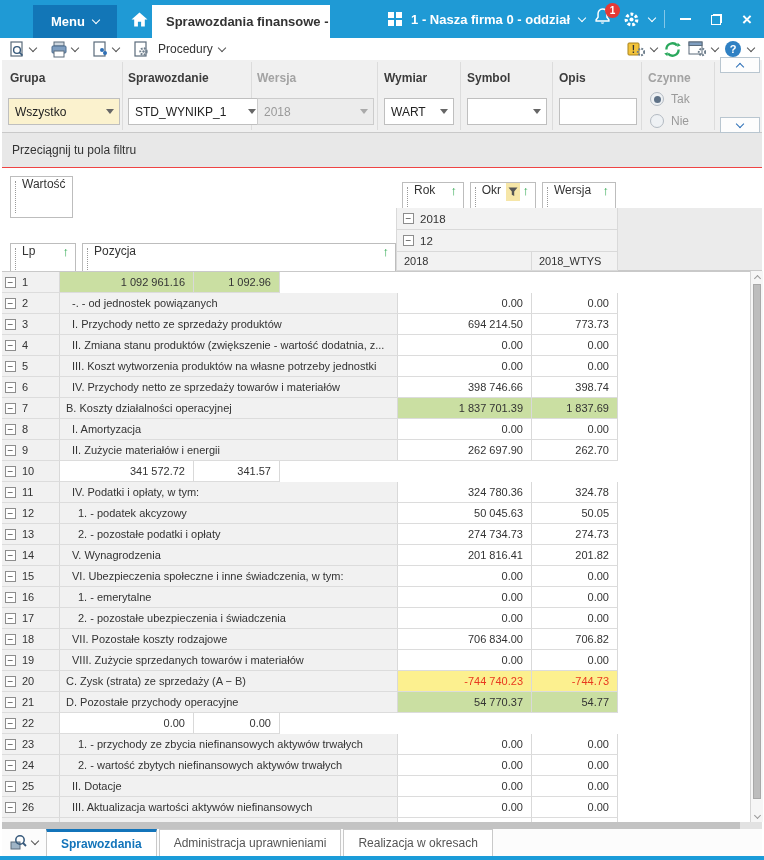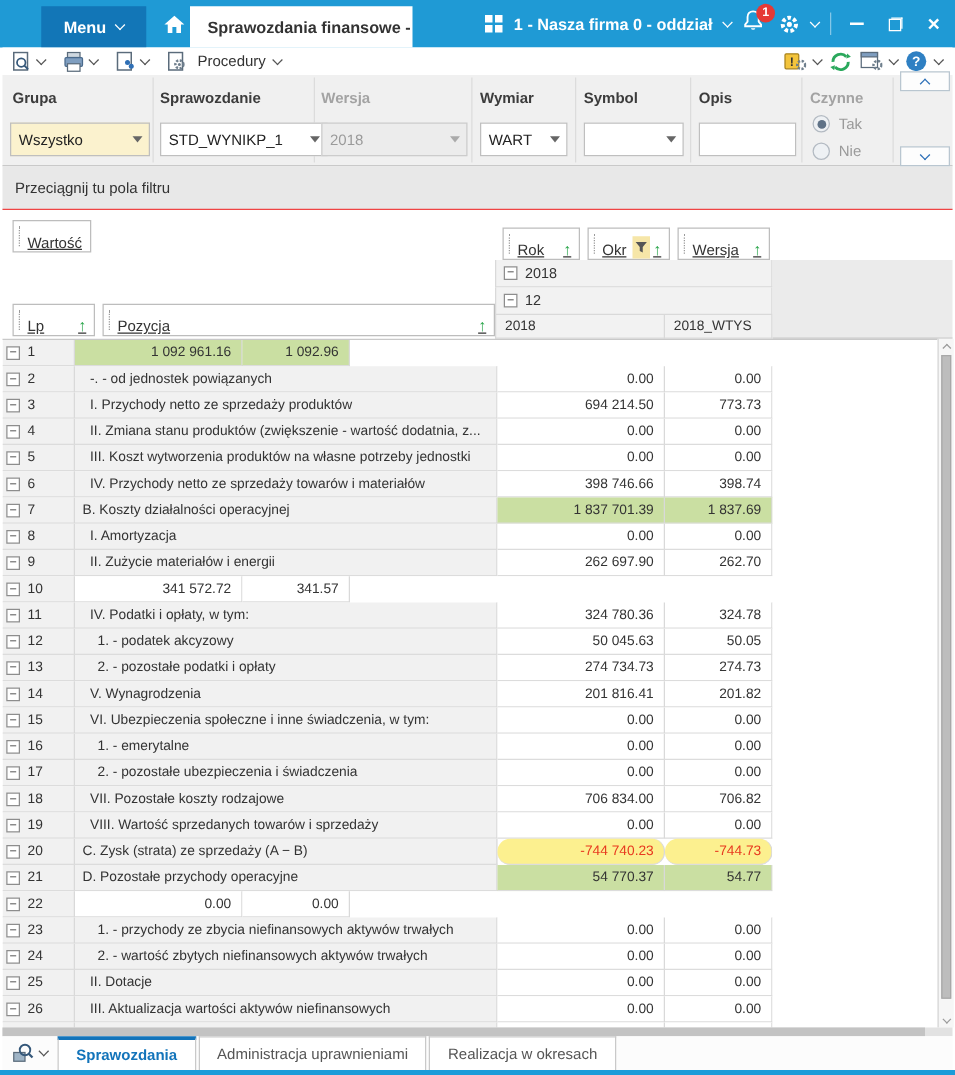--- a/index.html
+++ b/index.html
@@ -74,22 +74,22 @@
     display:flex; align-items:center; justify-content:center; cursor:pointer; z-index:5; }
   .chvu { width:6px; height:6px; border-left:1.8px solid #2c6fb7; border-top:1.8px solid #2c6fb7; transform:rotate(45deg); margin-top:3px; }
   .chvd2 { width:6px; height:6px; border-right:1.8px solid #2c6fb7; border-bottom:1.8px solid #2c6fb7; transform:rotate(45deg); margin-top:-2px; }
 
   
   .dropzone { position:absolute; left:2px; right:2px; top:133px; height:35px; background:#e8e8e8;
     border-bottom:1px solid #ef4444; display:flex; align-items:center; padding-left:10px; color:#333; }
 
   
   .pivot { position:absolute; left:2px; right:2px; top:168px; bottom:38px; background:#fff; }
-  .fieldbtn { position:absolute; height:26px; background:#fff; border:1px solid #bdbdbd;
-    display:flex; align-items:flex-end; font-size:12px; color:#333; padding:0 6px 0 3px; cursor:pointer; overflow:hidden;text-decoration:underline; }
+  .fieldbtn { position:absolute; height:42px; background:#fff; border:1px solid #bdbdbd;
+    display:flex; align-items:flex-start; font-size:12px; color:#333; padding:0 6px 0 3px; cursor:pointer; overflow:hidden; }
   .grip { width:2px; align-self:stretch; margin:4px 5px 4px 1px; border-left:1px dotted #9a9a9a; }
   .sortarr { color:#2fa84f; font-weight:bold; font-size:13px; margin-left:auto; padding-left:6px; }
   .funnel-box { width:17px; height:18px; background:#f6e6a8; display:flex; align-items:center;
     justify-content:center; margin-left:5px; }
   .colfields { position:absolute; left:400px; top:14px; display:flex; gap:6px; }
   .colfields .fieldbtn { position:static; }
   .grow-hdr { position:absolute; left:394px; width:222px; height:22px; background:#f2f2f2;
     border-right:1px solid #d9d9d9; border-left:1px solid #d9d9d9; border-bottom:1px solid #d9d9d9;
     display:flex; align-items:center; padding-left:6px; font-size:11.5px; color:#333; gap:6px; }
   .rfill { position:absolute; left:616px; right:0; top:40px; height:63px; background:#ebebeb; border-bottom:1px solid #c9c9c9; }
@@ -101,21 +101,21 @@
   .grid-rows { position:absolute; left:0; top:103px; width:748px; bottom:0; border-top:1px solid #c9c9c9; overflow:hidden; }
   .grow { display:flex; height:21px; }
   .gc { border-right:1px solid #d9d9d9; border-bottom:1px solid #dcdcdc; display:flex; align-items:center;
     font-size:11px; color:#333; overflow:hidden; white-space:nowrap; }
   .c-lp { width:58px; background:#f1f1f1; padding-left:3px; gap:6px; }
   .c-poz { width:338px; background:#f1f1f1; }
   .c-v1 { width:134px; justify-content:flex-end; padding-right:8px; background:#fff; }
   .c-v2 { width:86px; justify-content:flex-end; padding-right:8px; background:#fff; }
   .c-fill { flex:1; border:none; background:#fff; }
   .hl-green { background:#cadfa2 !important; }
-  .hl-yellow { background:#fcf08f !important; color:#e8391f !important;border-radius:10px; }
+  .hl-yellow { background:#fcf08f !important; color:#e8391f !important; }
 
   .vscroll { position:absolute; left:748px; top:103px; width:13px; bottom:0; background:#f6f6f6; border-left:1px solid #d5d5d5; }
   .vs-arrow { position:absolute; left:0; width:12px; height:12px; display:flex; align-items:center; justify-content:center; }
   .vs-chv { width:5px; height:5px; border-right:1.4px solid #9a9a9a; border-bottom:1.4px solid #9a9a9a; }
   .vs-chv.up { transform:rotate(-135deg); margin-top:3px; }
   .vs-chv.down { transform:rotate(45deg); margin-top:-2px; }
   .vs-thumb { position:absolute; left:2px; width:8px; top:13px; height:515px; background:#bdbdbd; border:1px solid #a8a8a8; }
 
   
   .hscroll { position:absolute; left:2px; right:2px; top:822px; height:7px; background:#e2e2e2; }
@@ -558,21 +558,21 @@
           <div class="gc c-poz" style="padding-left: 12px;">VII. Pozostałe koszty rodzajowe</div>
           <div class="gc c-v1">706 834.00</div>
           <div class="gc c-v2">706.82</div>
           <div class="gc c-fill"></div>
         </div>
         <div class="grow">
           <div class="gc c-lp">
             <span class="cicon">−</span>
             <span>19</span>
           </div>
-          <div class="gc c-poz" style="padding-left: 12px;">VIII. Wartość sprzedanych towarów i sprzedaży</div>
+          <div class="gc c-poz" style="padding-left: 12px;">VIII. Zużycie sprzedanych towarów i materiałów</div>
           <div class="gc c-v1">0.00</div>
           <div class="gc c-v2">0.00</div>
           <div class="gc c-fill"></div>
         </div>
         <div class="grow">
           <div class="gc c-lp">
             <span class="cicon">−</span>
             <span>20</span>
           </div>
           <div class="gc c-poz" style="padding-left: 6px;">C. Zysk (strata) ze sprzedaży (A − B)</div>

